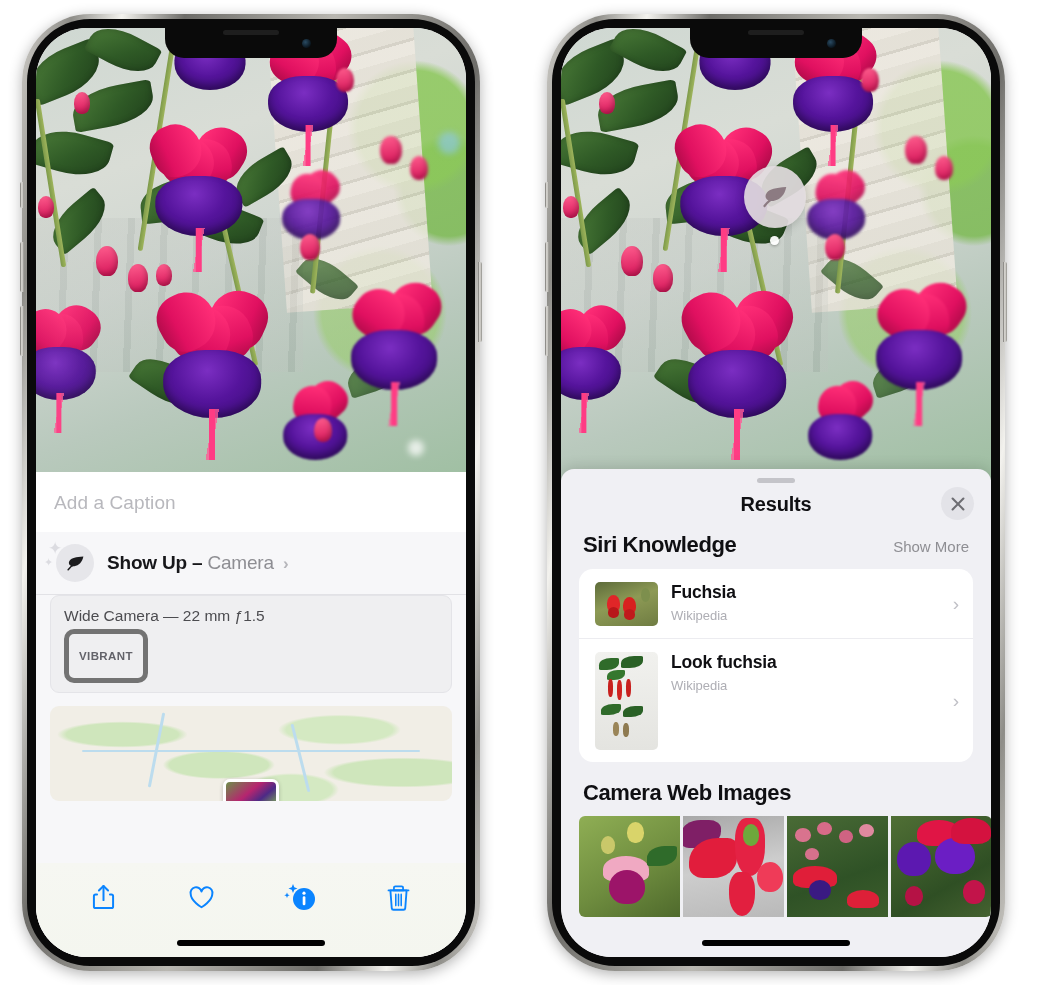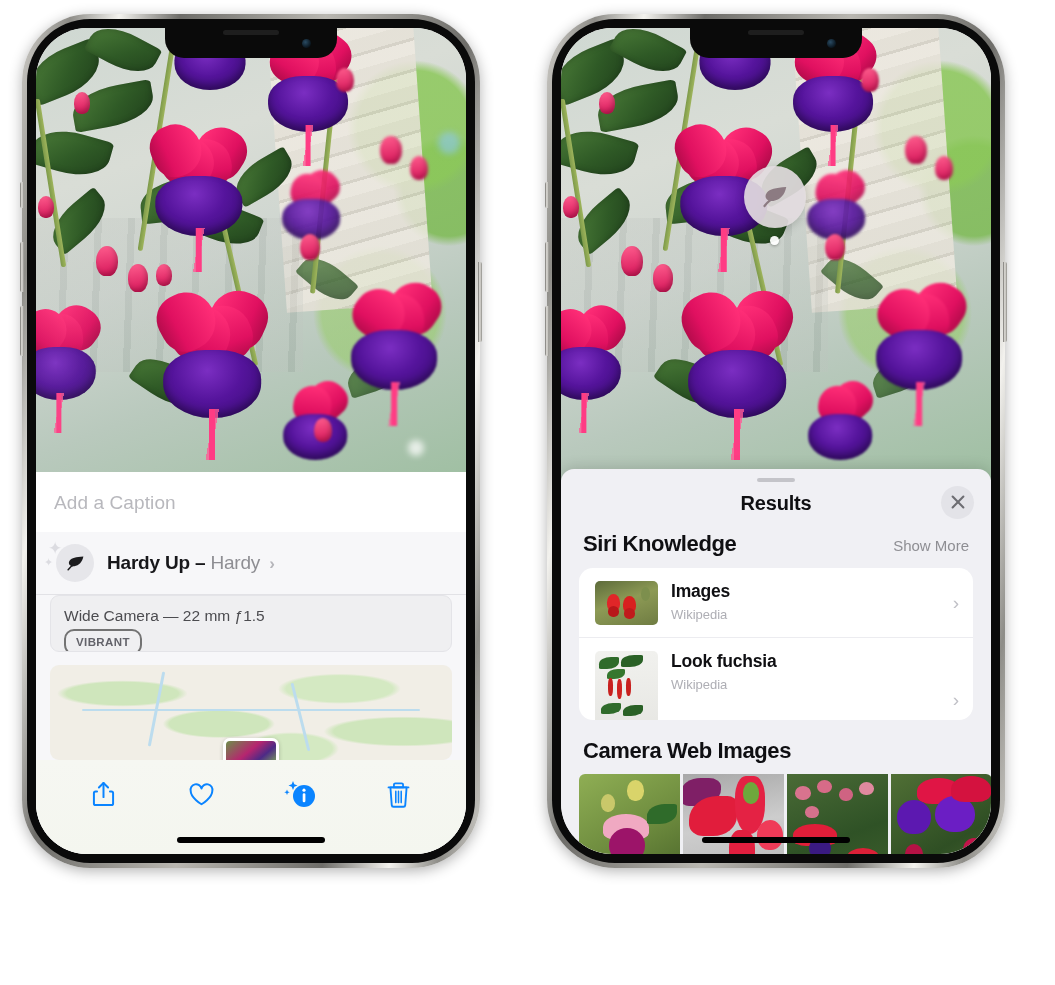--- a/index.html
+++ b/index.html
@@ -5,21 +5,21 @@
   * { box-sizing: border-box; margin: 0; padding: 0; }
   html, body {
     width: 1055px; height: 985px;
     background: #ffffff;
     font-family: "Liberation Sans", sans-serif;
     overflow: hidden;
   }
   .stage { position: relative; width: 1055px; height: 985px; }
 
   
-  .phone { position: absolute; top: 14px; width: 458px; height: 854px; }
+  .phone { position: absolute; top: 14px; width: 458px; height: 957px; }
   .phone.left  { left: 22px; }
   .phone.right { left: 547px; }
 
   .band {
     position: absolute; inset: 0;
     border-radius: 68px;
     background: linear-gradient(100deg,#cfcdc8 0%,#8e8d88 8%,#f3f2ee 16%,#6e6d69 26%,
                 #b9b7b1 50%,#6e6d69 74%,#f3f2ee 85%,#8e8d88 93%,#cfcdc8 100%);
     box-shadow: 0 3px 14px rgba(0,0,0,.30);
   }
@@ -209,22 +209,22 @@
   .chip-jpeg {
     background: #b6b6bc; color: #ffffff; font-size: 11.5px; font-weight: 700;
     padding: 2px 6px; border-radius: 4px; letter-spacing: .3px;
   }
   .exif-body { padding: 8px 13px 9px 13px; }
   .exif-line {
     font-size: 15.5px; color: #4c4c50; line-height: 1.6;
     display: flex; align-items: center; justify-content: space-between;
   }
   .chip-vibrant {
-    border: 2px solid #737373; color: #63636a; font-size: 11.5px; font-weight: 600;
-    padding: 2px 10px; border-radius: 10px; letter-spacing: .4px;
+    border: 5px solid #737373; color: #63636a; font-size: 11.5px; font-weight: 600;
+    padding: 13px 10px; border-radius: 10px; letter-spacing: .4px;
   }
 
   .map-card {
     margin: 13px 14px 0 14px; height: 95px; border-radius: 9px; overflow: hidden;
     position: relative; flex: 0 0 auto;
     background:
       radial-gradient(ellipse at 18% 30%, #cfe6bc 0 12%, transparent 14%),
       radial-gradient(ellipse at 42% 62%, #cfe6bc 0 15%, transparent 17%),
       radial-gradient(ellipse at 72% 25%, #d4e9c2 0 13%, transparent 15%),
       radial-gradient(ellipse at 88% 70%, #cfe6bc 0 14%, transparent 16%),
@@ -449,23 +449,23 @@
             <span class="sparkle s1">✦</span>
             <span class="sparkle s2">✦</span>
             <div class="lookup-circle">
               <svg width="21" height="21" viewBox="0 0 24 24" aria-hidden="true">
                 <path d="M21 4c-1.2 6.4-5.1 10.3-10.3 11.1-2.3.35-4.2-.2-5.3-1.4C4 12.2 4.1 10 5.6 8.3 7.8 5.8 12.3 4.6 21 4z" fill="#1c1c1e"></path>
                 <path d="M3.6 19.2c2.2-3 5.1-5.4 8.6-6.8" stroke="#1c1c1e" stroke-width="1.7" fill="none" stroke-linecap="round"></path>
               </svg>
             </div>
           </div>
           <div class="lookup-text">
-            <span>Hardy Up</span>
+            <span>Show Up</span>
             <span>–</span>
-            <span class="sub">Hardy</span>
+            <span class="sub">Camera</span>
             <span class="chev">›</span>
           </div>
         </div>
 
 
 
         <div class="exif-card">
           <div class="exif-body">
             <div class="exif-line">
               <span>Wide Camera — 22 mm ƒ1.5</span>
@@ -670,21 +670,21 @@
             <div class="know-thumb" style="width:63px; height:44px; background:linear-gradient(160deg,#5d6b3a,#8d9a55 45%,#6f7c42);">
               <div class="t-art">
                 <span class="t-sep" style="left:12px; top:13px; width:13px; height:17px; background:#e02628;"></span>
                 <span class="t-sep" style="left:28px; top:15px; width:13px; height:17px; background:#d8201f;"></span>
                 <span class="t-flower" style="left:13px; top:25px; width:11px; height:11px; background:#b8171a;"></span>
                 <span class="t-flower" style="left:29px; top:27px; width:11px; height:11px; background:#c01a1c;"></span>
                 <span class="t-flower" style="left:46px; top:6px; width:9px; height:14px; background:#7d8f4d; border-radius:50%;"></span>
               </div>
             </div>
             <div class="know-body">
-              <div class="know-name">Images</div>
+              <div class="know-name">Fuchsia</div>
               <div class="know-src">Wikipedia</div>
             </div>
             <div class="know-chev">›</div>
           </div>
 
           <div class="know-item">
             <div class="know-thumb" style="width:63px; height:98px; background:linear-gradient(180deg,#f1f1ee,#e4e4e0);">
               <div class="t-art">
                 <span class="t-flower" style="left:4px;  top:6px;  width:20px; height:12px; background:#2f6b2a; border-radius:60% 10% 60% 10%;"></span>
                 <span class="t-flower" style="left:26px; top:4px;  width:22px; height:12px; background:#2a6126; border-radius:60% 10% 60% 10%;"></span>

